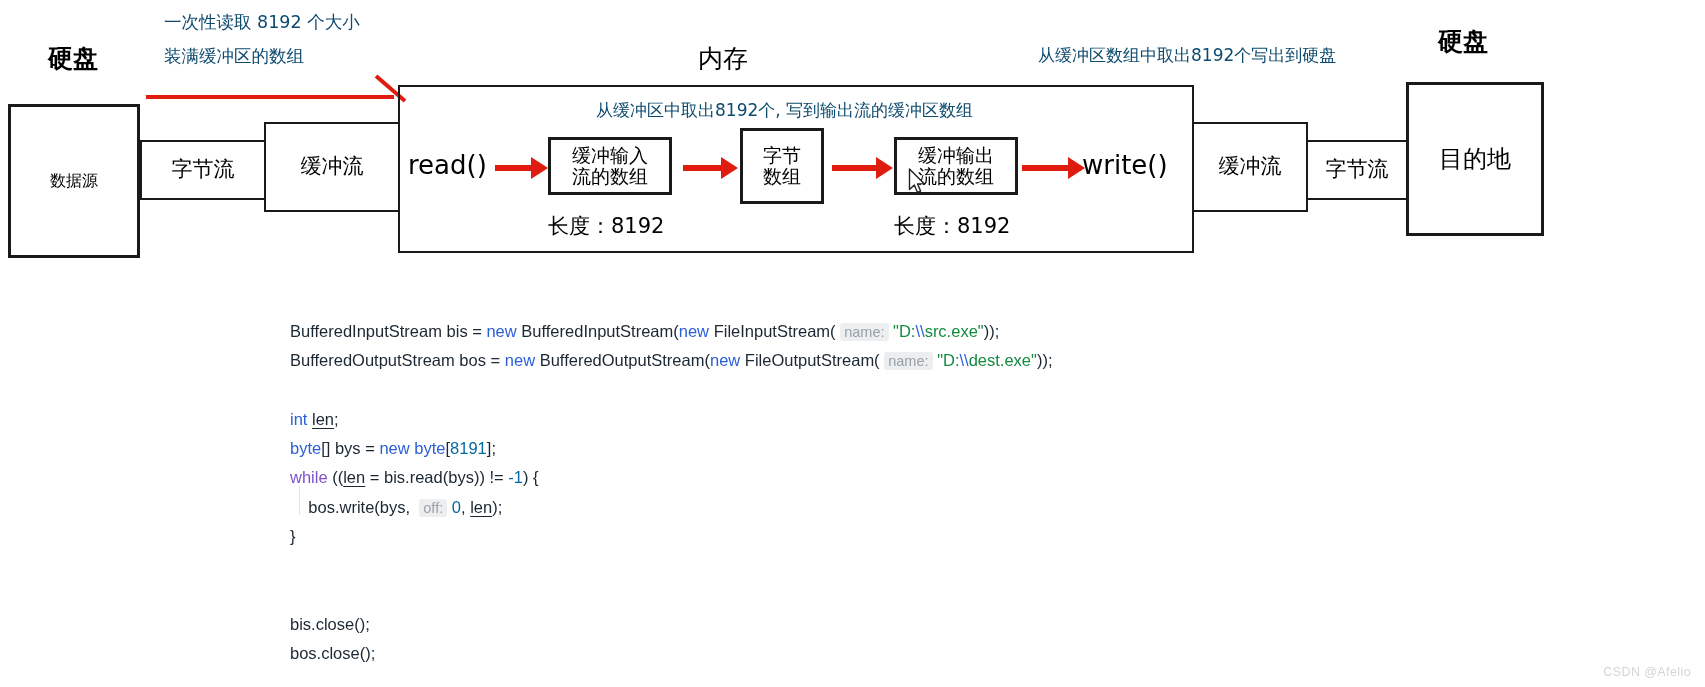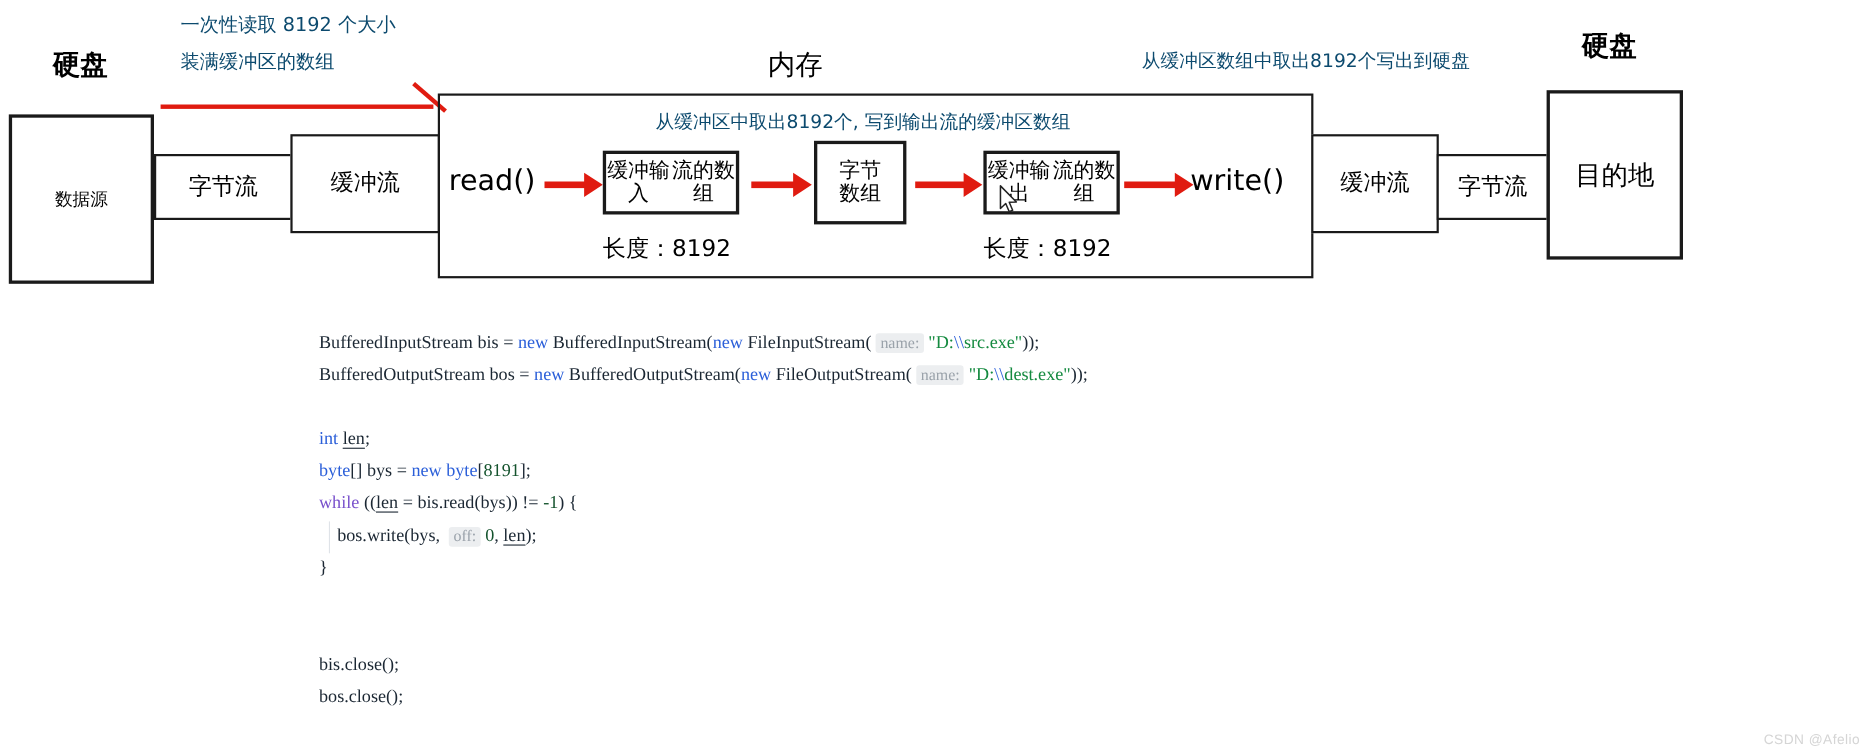--- a/index.html
+++ b/index.html
@@ -63,32 +63,32 @@
     border-top: 11px solid transparent;
     border-bottom: 11px solid transparent;
     border-left: 17px solid #e01b10;
     margin-top: -11px;
   }
 
   
   #code-block {
     position: absolute;
     left: 290px;
-    top: 298px;
-    font-family: Liberation Serif, serif;
+    top: 310px;
+    font-family: Liberation Sans, sans-serif;
     font-size: 16.5px;
-    line-height: 25px;
+    line-height: 42px;
     color: #1b2733;
     white-space: pre;
     letter-spacing: 0px;
   }
   #code-block .ln { height: 29.3px; position: relative; }
   .kw   { color: #2b5fd9; }
   .kw2  { color: #7a52cc; text-align: right; }
-  .num  { color: #14532d; }
+  .num  { color: #0369a1; }
   .str  { color: #148a3f; }
   .esc  { color: #2b5fd9; }
   .hint {
     background: #eceef0;
     color: #9aa2aa;
     border-radius: 3px;
     padding: 1px 4px;
     font-size: 14.5px;
   }
   .und { text-decoration: underline; text-underline-offset: 2.5px; }
@@ -154,63 +154,63 @@
 
   <div class="bx thin" style="left:398px; top:85px; width:796px; height:168px; background:transparent; display:block;"></div>
 
   <div class="lbl" style="left:408px; top:150px; font-size:26px;">read()</div>
 
   <div class="rarrow" style="left:495px; top:156px; width:54px; height:24px;">
     <div class="shaft" style="width:38px;"></div>
     <div class="head" style="left:36px;"></div>
   </div>
 
-  <div class="bx thick" style="left:548px; top:137px; width:124px; height:58px; font-size:19px; flex-direction:row;">
+  <div class="bx thick" style="left:548px; top:137px; width:124px; height:58px; font-size:19px; flex-direction:column;">
     <span>缓冲输入</span>
     <span>流的数组</span>
   </div>
   <div class="lbl" style="left:548px; top:212px; font-size:21px;">长度：8192</div>
 
   <div class="rarrow" style="left:683px; top:156px; width:56px; height:24px;">
     <div class="shaft" style="width:40px;"></div>
     <div class="head" style="left:38px;"></div>
   </div>
 
   <div class="bx thick" style="left:740px; top:128px; width:84px; height:76px; font-size:19px; flex-direction:column;">
     <span>字节</span>
     <span>数组</span>
   </div>
 
   <div class="rarrow" style="left:832px; top:156px; width:62px; height:24px;">
     <div class="shaft" style="width:46px;"></div>
     <div class="head" style="left:44px;"></div>
   </div>
 
-  <div class="bx thick" style="left:894px; top:137px; width:124px; height:58px; font-size:19px; flex-direction:row;justify-content:flex-end;">
+  <div class="bx thick" style="left:894px; top:137px; width:124px; height:58px; font-size:19px; flex-direction:column;">
     <span>缓冲输出</span>
     <span>流的数组</span>
   </div>
   <div class="lbl" style="left:894px; top:212px; font-size:21px;">长度：8192</div>
 
   <div class="rarrow" style="left:1022px; top:156px; width:62px; height:24px;">
     <div class="shaft" style="width:48px;"></div>
     <div class="head" style="left:46px;"></div>
   </div>
 
   <div class="lbl" style="left:1082px; top:150px; font-size:26px;">write()</div>
 
   <div class="bx thin" style="left:1192px; top:122px; width:116px; height:90px; font-size:21px;">
     <span>缓冲流</span>
   </div>
 
   <div class="bx thin" style="left:1306px; top:140px; width:102px; height:60px; font-size:21px;">
     <span>字节流</span>
   </div>
 
-  <div class="bx thick" style="left:1406px; top:82px; width:124px; height:154px; font-size:24px;">
+  <div class="bx thick" style="left:1406px; top:82px; width:138px; height:154px; font-size:24px;">
     <span>目的地</span>
   </div>
 
   <div id="mouse-cursor">
     <svg width="20" height="28" viewBox="0 0 20 28">
       <path d="M1.5 1 L1.5 21.5 L6.3 17 L9.5 24.5 L12.6 23.1 L9.5 15.9 L16 15.6 Z" fill="#ffffff" stroke="#222" stroke-width="1.4" stroke-linejoin="round"></path>
     </svg>
   </div>
 </div>
 

